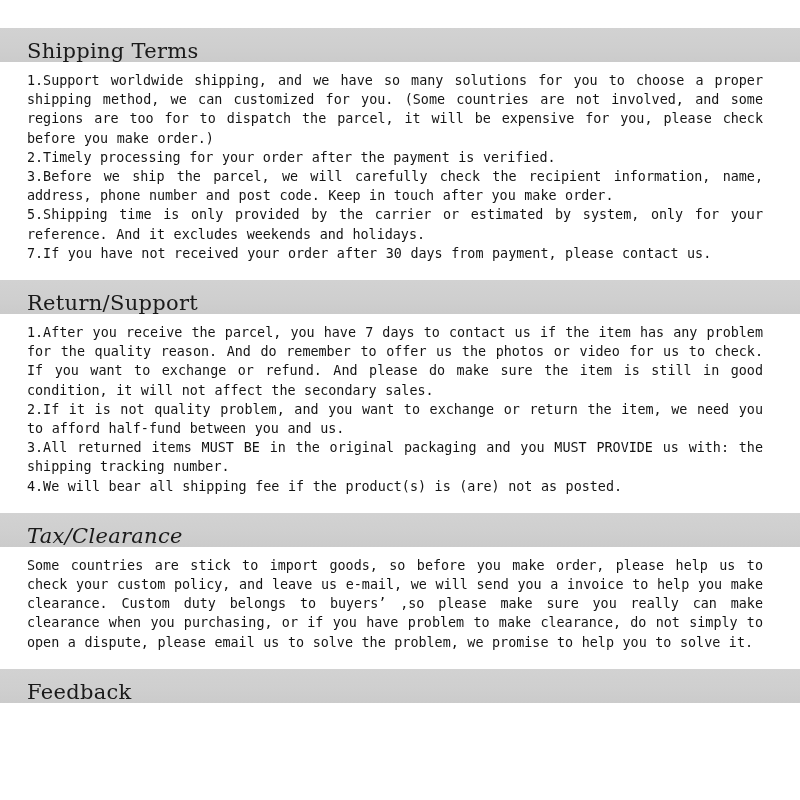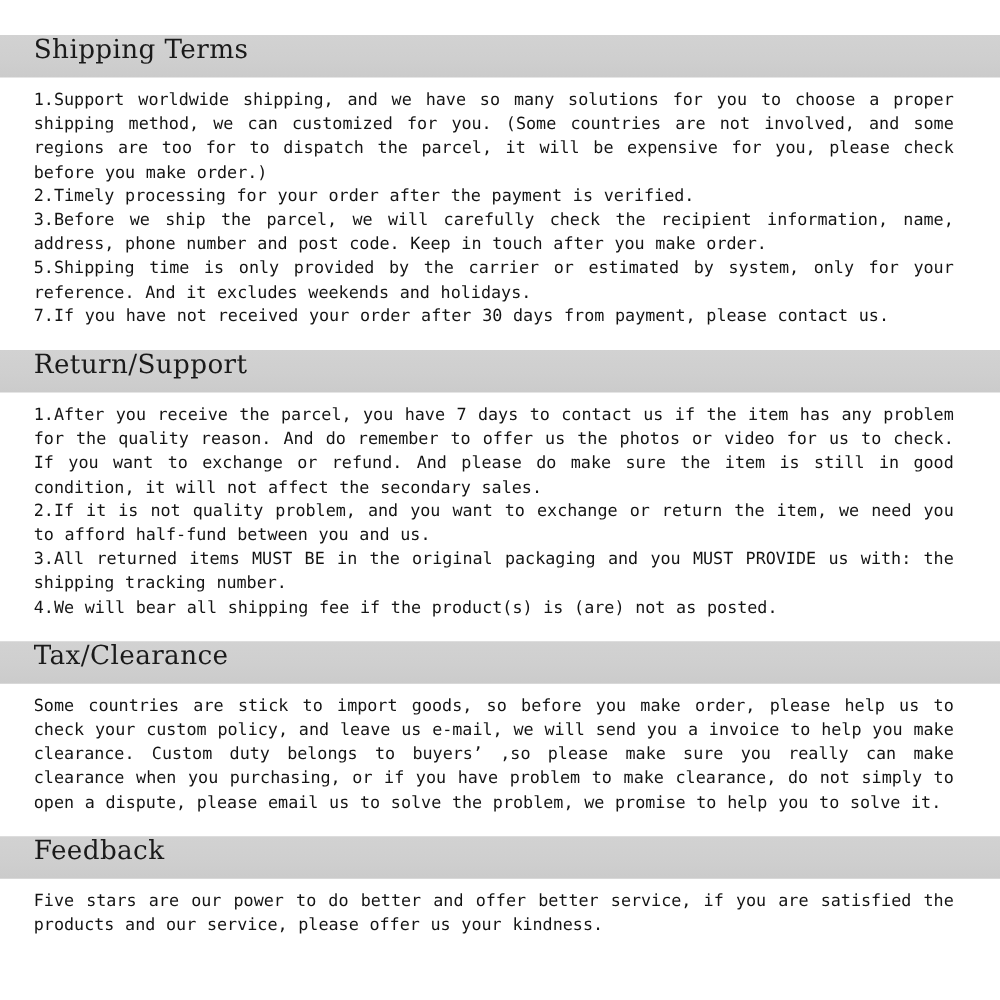--- a/index.html
+++ b/index.html
@@ -26,21 +26,21 @@
   .section {
     width: 100%;
   }
 
   .section-header {
     width: 100%;
     box-sizing: border-box;
     background: linear-gradient(to bottom, #d2d2d2 0%, #cfcfcf 55%, #cbcbcb 100%);
     height: 34px;
     display: flex;
-    align-items: flex-start;
+    align-items: flex-end;
     padding-left: 27px;
     margin-bottom: 9px;
   }
 
   .section-header .title {
     font-family: "DejaVu Serif", "Liberation Serif", serif;
     font-size: 21px;
     line-height: 22px;
     font-weight: 400;
     color: #1a1a1a;
@@ -61,21 +61,21 @@
     color: #141414;
     margin: 0;
     text-align: justify;
     text-justify: inter-word;
     white-space: normal;
     word-spacing: 0.5px;
   }
 
   .sec-shipping .section-header { margin-top: 0; }
   .sec-return .section-header { margin-top: 9px; }
-  .sec-tax .section-header { margin-top: 9px; }
+  .sec-tax .section-header { margin-top: 9px; font-style: italic; }
   .sec-feedback .section-header { margin-top: 9px; }
 
   .sec-shipping .section-body { padding-bottom: 8px; }
   .sec-return .section-body { padding-bottom: 8px; }
   .sec-tax .section-body { padding-bottom: 8px; }
   .sec-feedback .section-body { padding-bottom: 0; }
 </style>
 </head>
 <body>
 
@@ -112,18 +112,15 @@
     </div>
     <div class="section-body">
       <p class="para">Some countries are stick to import goods, so before you make order, please help us to check your custom policy, and leave us e-mail, we will send you a invoice to help you make clearance. Custom duty belongs to buyers’ ,so please make sure you really can make clearance when you purchasing, or if you have problem to make clearance, do not simply to open a dispute, please email us to solve the problem, we promise to help you to solve it.</p>
     </div>
   </section>
 
   <section class="section sec-feedback">
     <div class="section-header">
       <span class="title">Feedback</span>
     </div>
-    <div class="section-body">
-      <p class="para">Five stars are our power to do better and offer better service, if you are satisfied the products and our service, please offer us your kindness.</p>
-    </div>
   </section>
 
 </div>
 
 </body></html>

